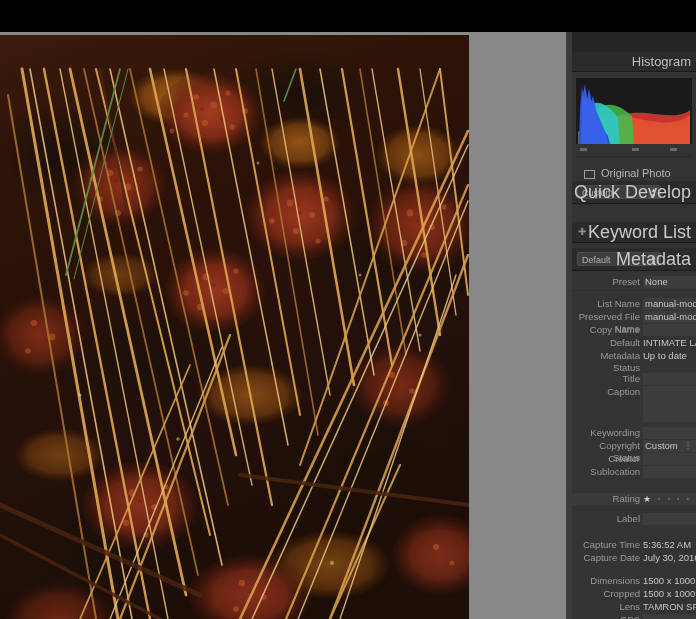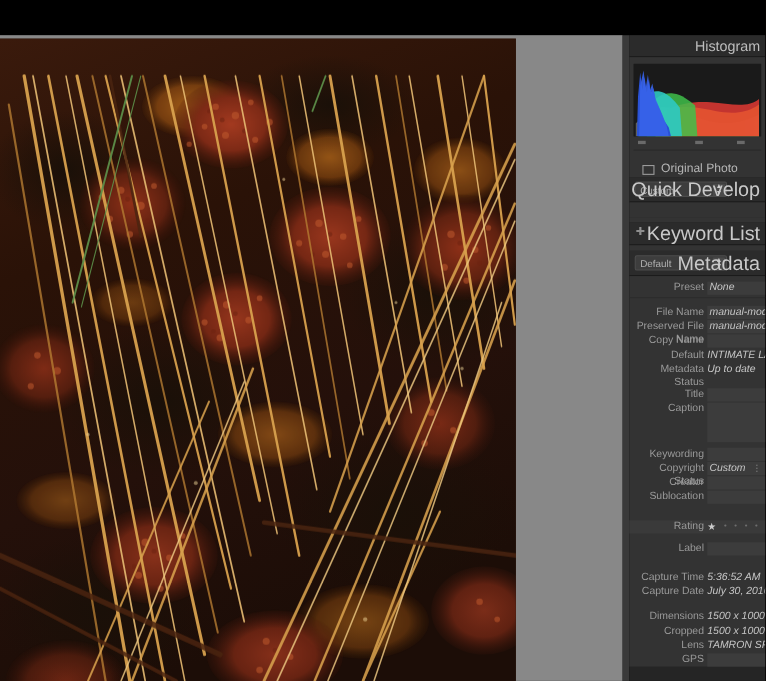--- a/index.html
+++ b/index.html
@@ -103,20 +103,21 @@
     position: relative;
     height: 20px;
     background: #2b2b2b;
     border-bottom: 1px solid #1b1b1b;
     color: #bdbdbd;
     font-size: 12px;
     text-align: right;
     line-height: 20px;
     padding-right: 5px;
     box-sizing: border-box;
+    margin-top: 20px;
   }
   .panel-header.big { font-size: 13px; }
   .panel-body {
     background: #333333;
     position: relative;
   }
 
   
   #hist-body { padding: 6px 4px 2px 4px; }
   #hist-box {
@@ -219,21 +220,20 @@
   }
   .meta-value {
     position: absolute;
     left: 71px; top: 0;
     right: 0;
     color: #c6c6c6;
     font-size: 9.5px;
     line-height: 12px;
     white-space: nowrap;
     overflow: hidden;
-    font-style: italic;
   }
   .meta-field {
     position: absolute;
     left: 71px; top: 0;
     right: 0;
     height: 12px;
     background: #3c3c3c;
   }
   .meta-field.tall { height: 36px; }
   .meta-value.onfield {
@@ -556,21 +556,21 @@
 
       <div style="height:5px"></div>
       <div class="meta-row">
         <div class="meta-label">Preset</div>
         <div class="meta-value onfield">None</div>
       </div>
       <div class="divider-line"></div>
       <div style="height:5px"></div>
 
       <div class="meta-row">
-        <div class="meta-label">File Name</div>
+        <div class="meta-label">List Name</div>
         <div class="meta-value onfield">manual-mode-2</div>
       </div>
 
       <div class="meta-row">
         <div class="meta-label">Preserved File Name</div>
         <div class="meta-value onfield">manual-mode-2</div>
       </div>
 
       <div class="meta-row">
         <div class="meta-label">Copy Name</div>

